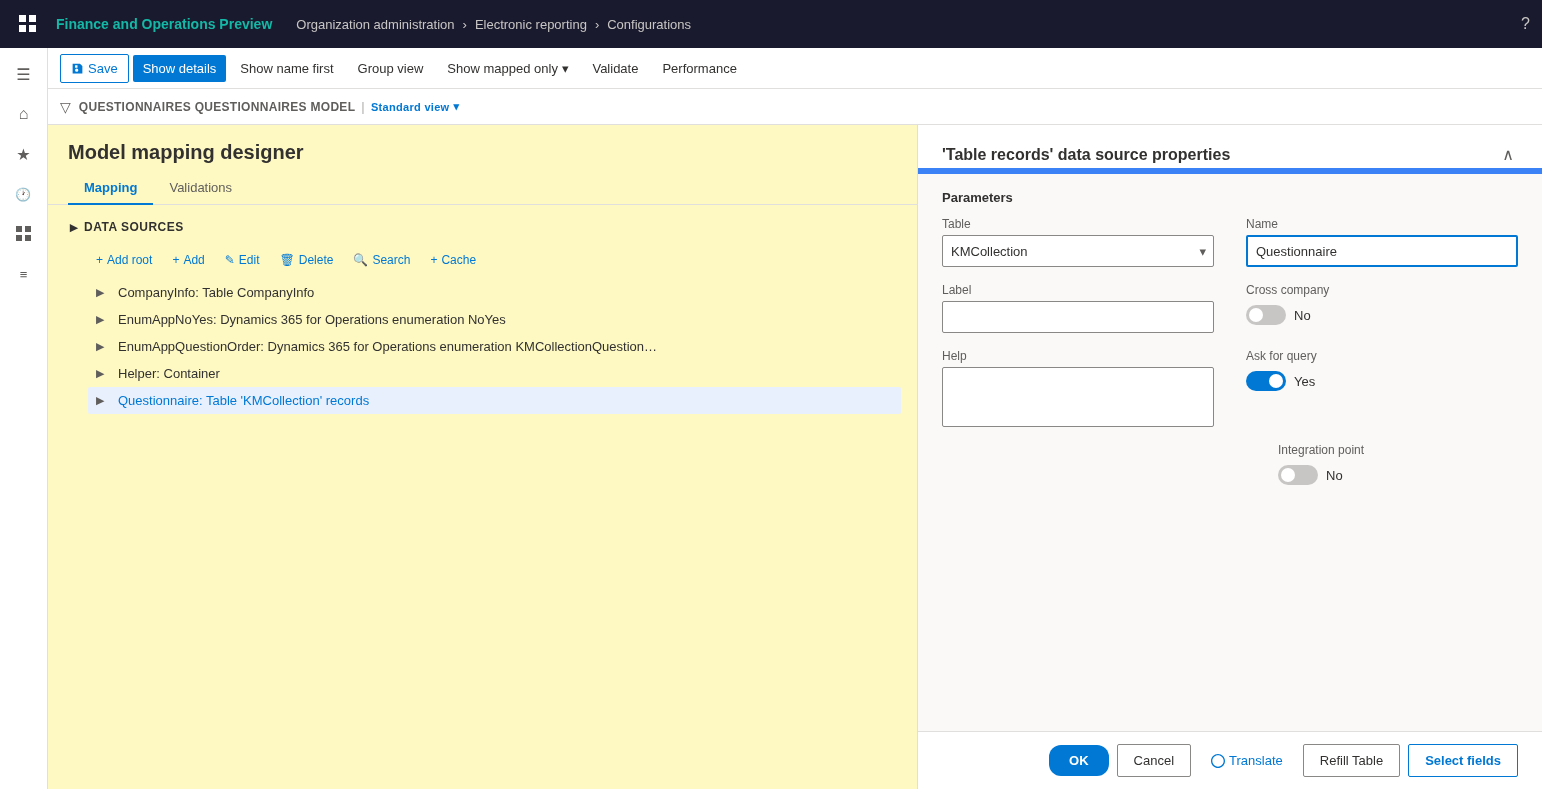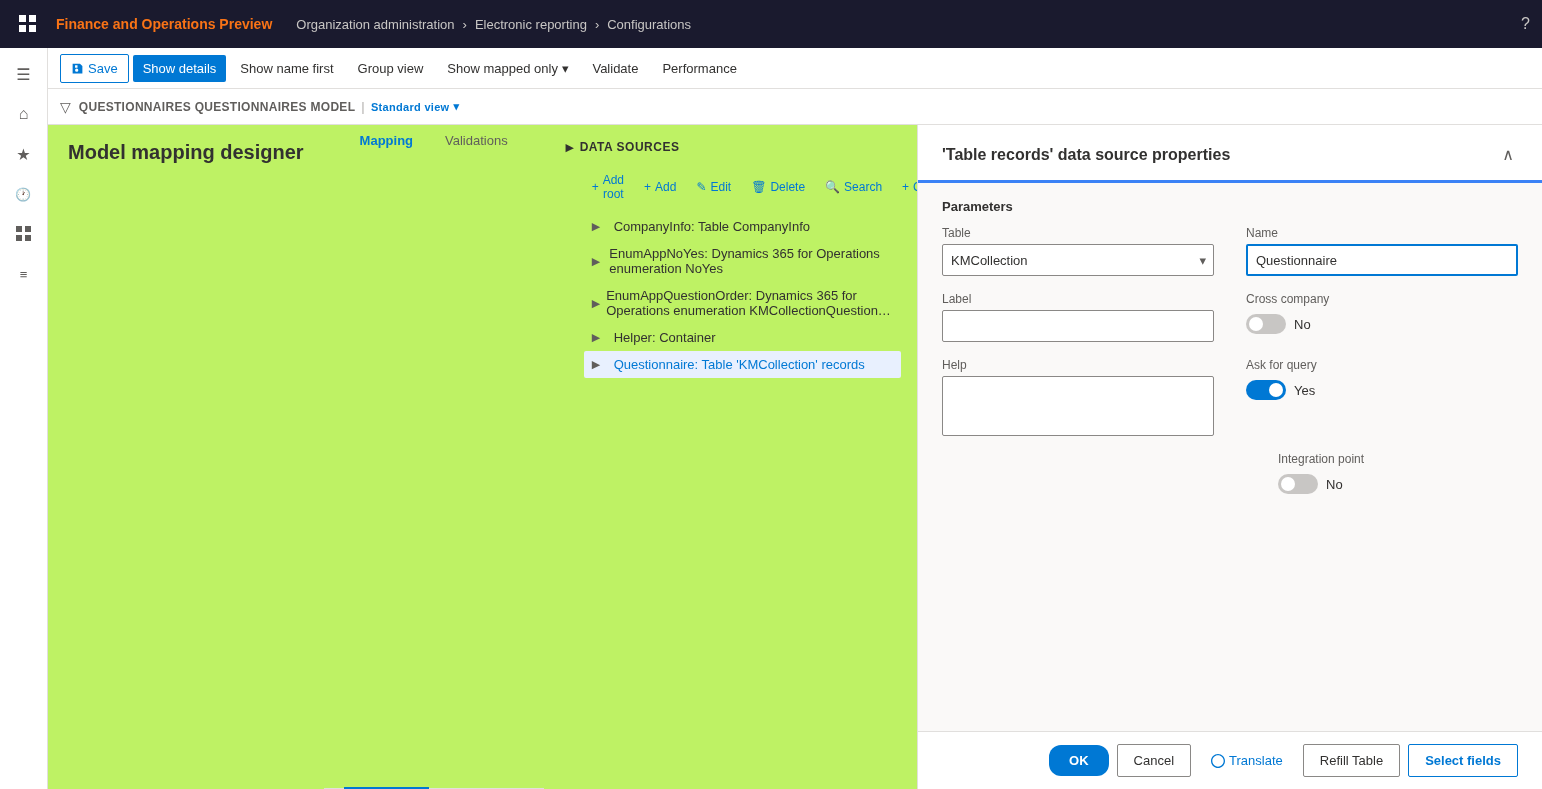--- a/index.html
+++ b/index.html
@@ -17,21 +17,21 @@
     }
     .top-nav .app-grid-icon {
       width: 32px; height: 32px;
       display: flex; align-items: center; justify-content: center;
       margin-right: 12px;
       cursor: pointer;
     }
     .top-nav .app-title {
       font-size: 14px;
       font-weight: 600;
-      color: #f97316;
+      color: #14b8a6;
       margin-right: 24px;
       white-space: nowrap;
     }
     .top-nav .breadcrumb-item {
       color: #c8c6c4;
       font-size: 13px;
       white-space: nowrap;
     }
     .top-nav .breadcrumb-sep {
       color: #c8c6c4;
@@ -140,22 +140,22 @@
       display: flex;
       overflow: hidden;
       background: #faf9f8;
     }
 
     
     .left-panel {
       width: 870px;
       border-right: 1px solid #e1dfdd;
       display: flex;
-      flex-direction: row;
-      background: #bef264;
+      flex-direction: column;
+      background: #fef9c3;
       overflow: hidden;
     }
 
     .page-title-area {
       padding: 16px 20px 8px;
     }
     .page-title {
       font-size: 20px;
       font-weight: 600;
       color: #323130;
@@ -256,22 +256,22 @@
       display: flex;
       flex-direction: column;
       padding: 0;
       overflow: hidden;
     }
 
     .panel-header {
       display: flex;
       justify-content: space-between;
       align-items: center;
-      padding: 16px 24px 12px;
-      border-bottom: 3px solid #3b82f6;
+      padding: 16px 24px 0;
+      border-bottom: 6px solid #3b82f6;
       background: #fff;
     }
     .panel-title {
       font-size: 16px;
       font-weight: 600;
       color: #323130;
     }
     .panel-collapse-btn {
       cursor: pointer;
       color: #605e5c;

